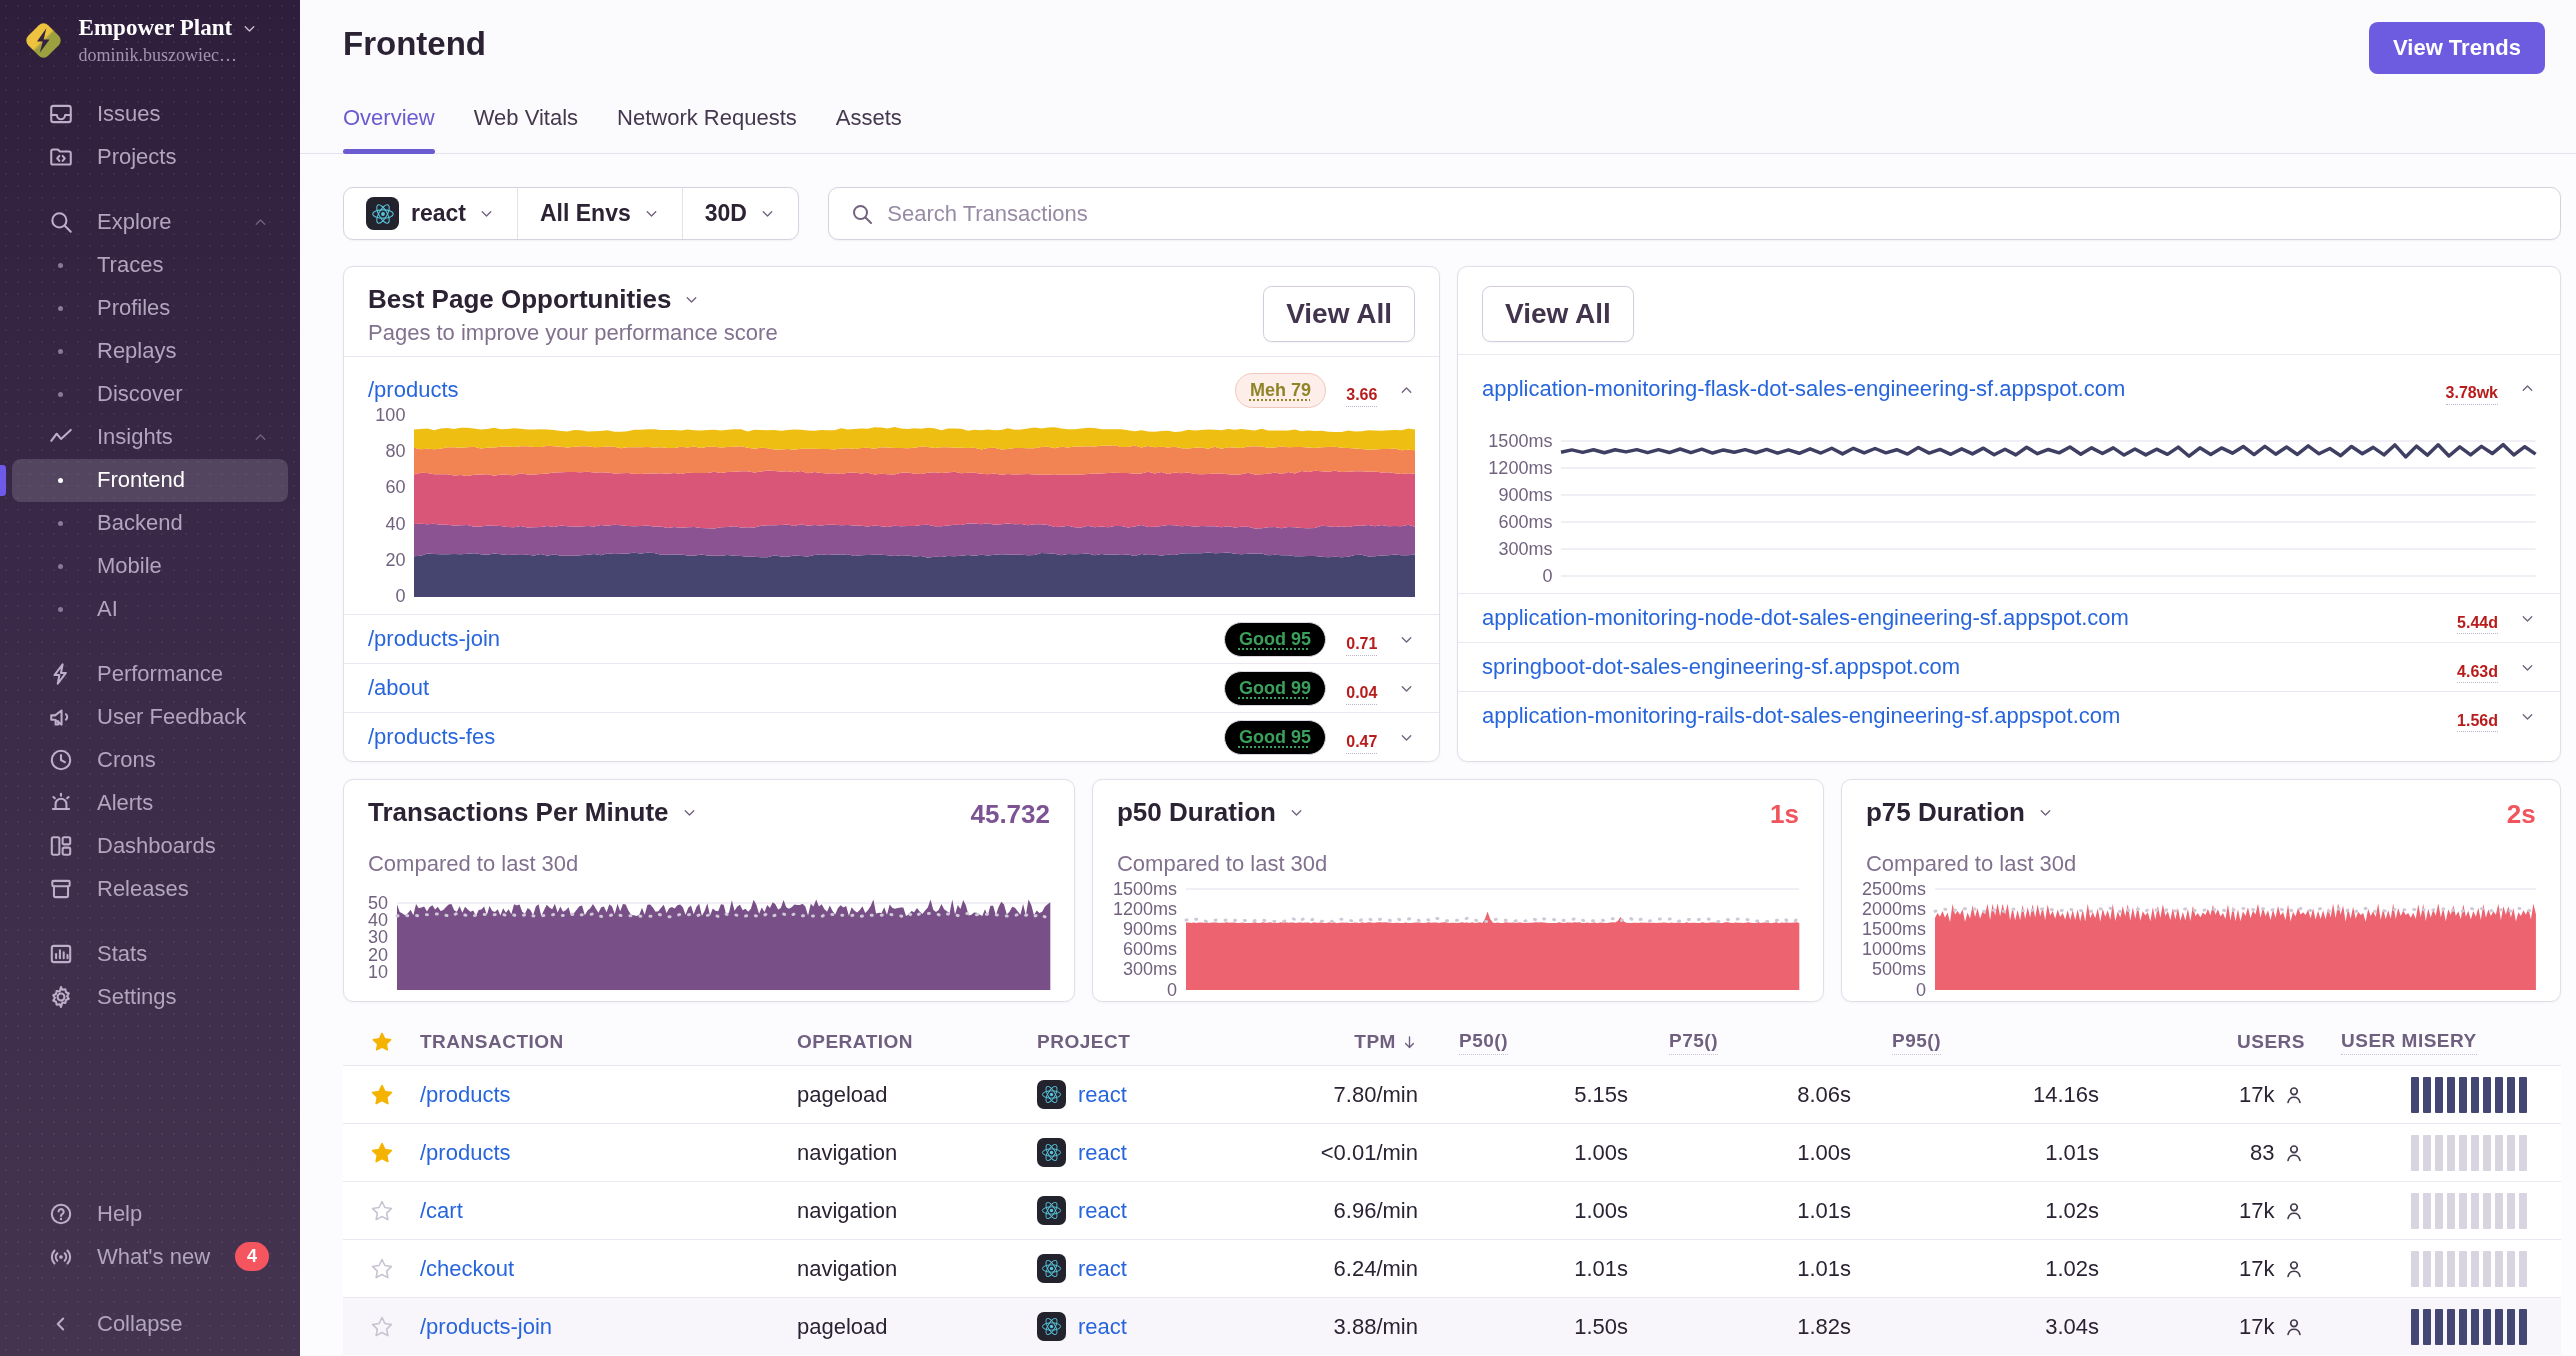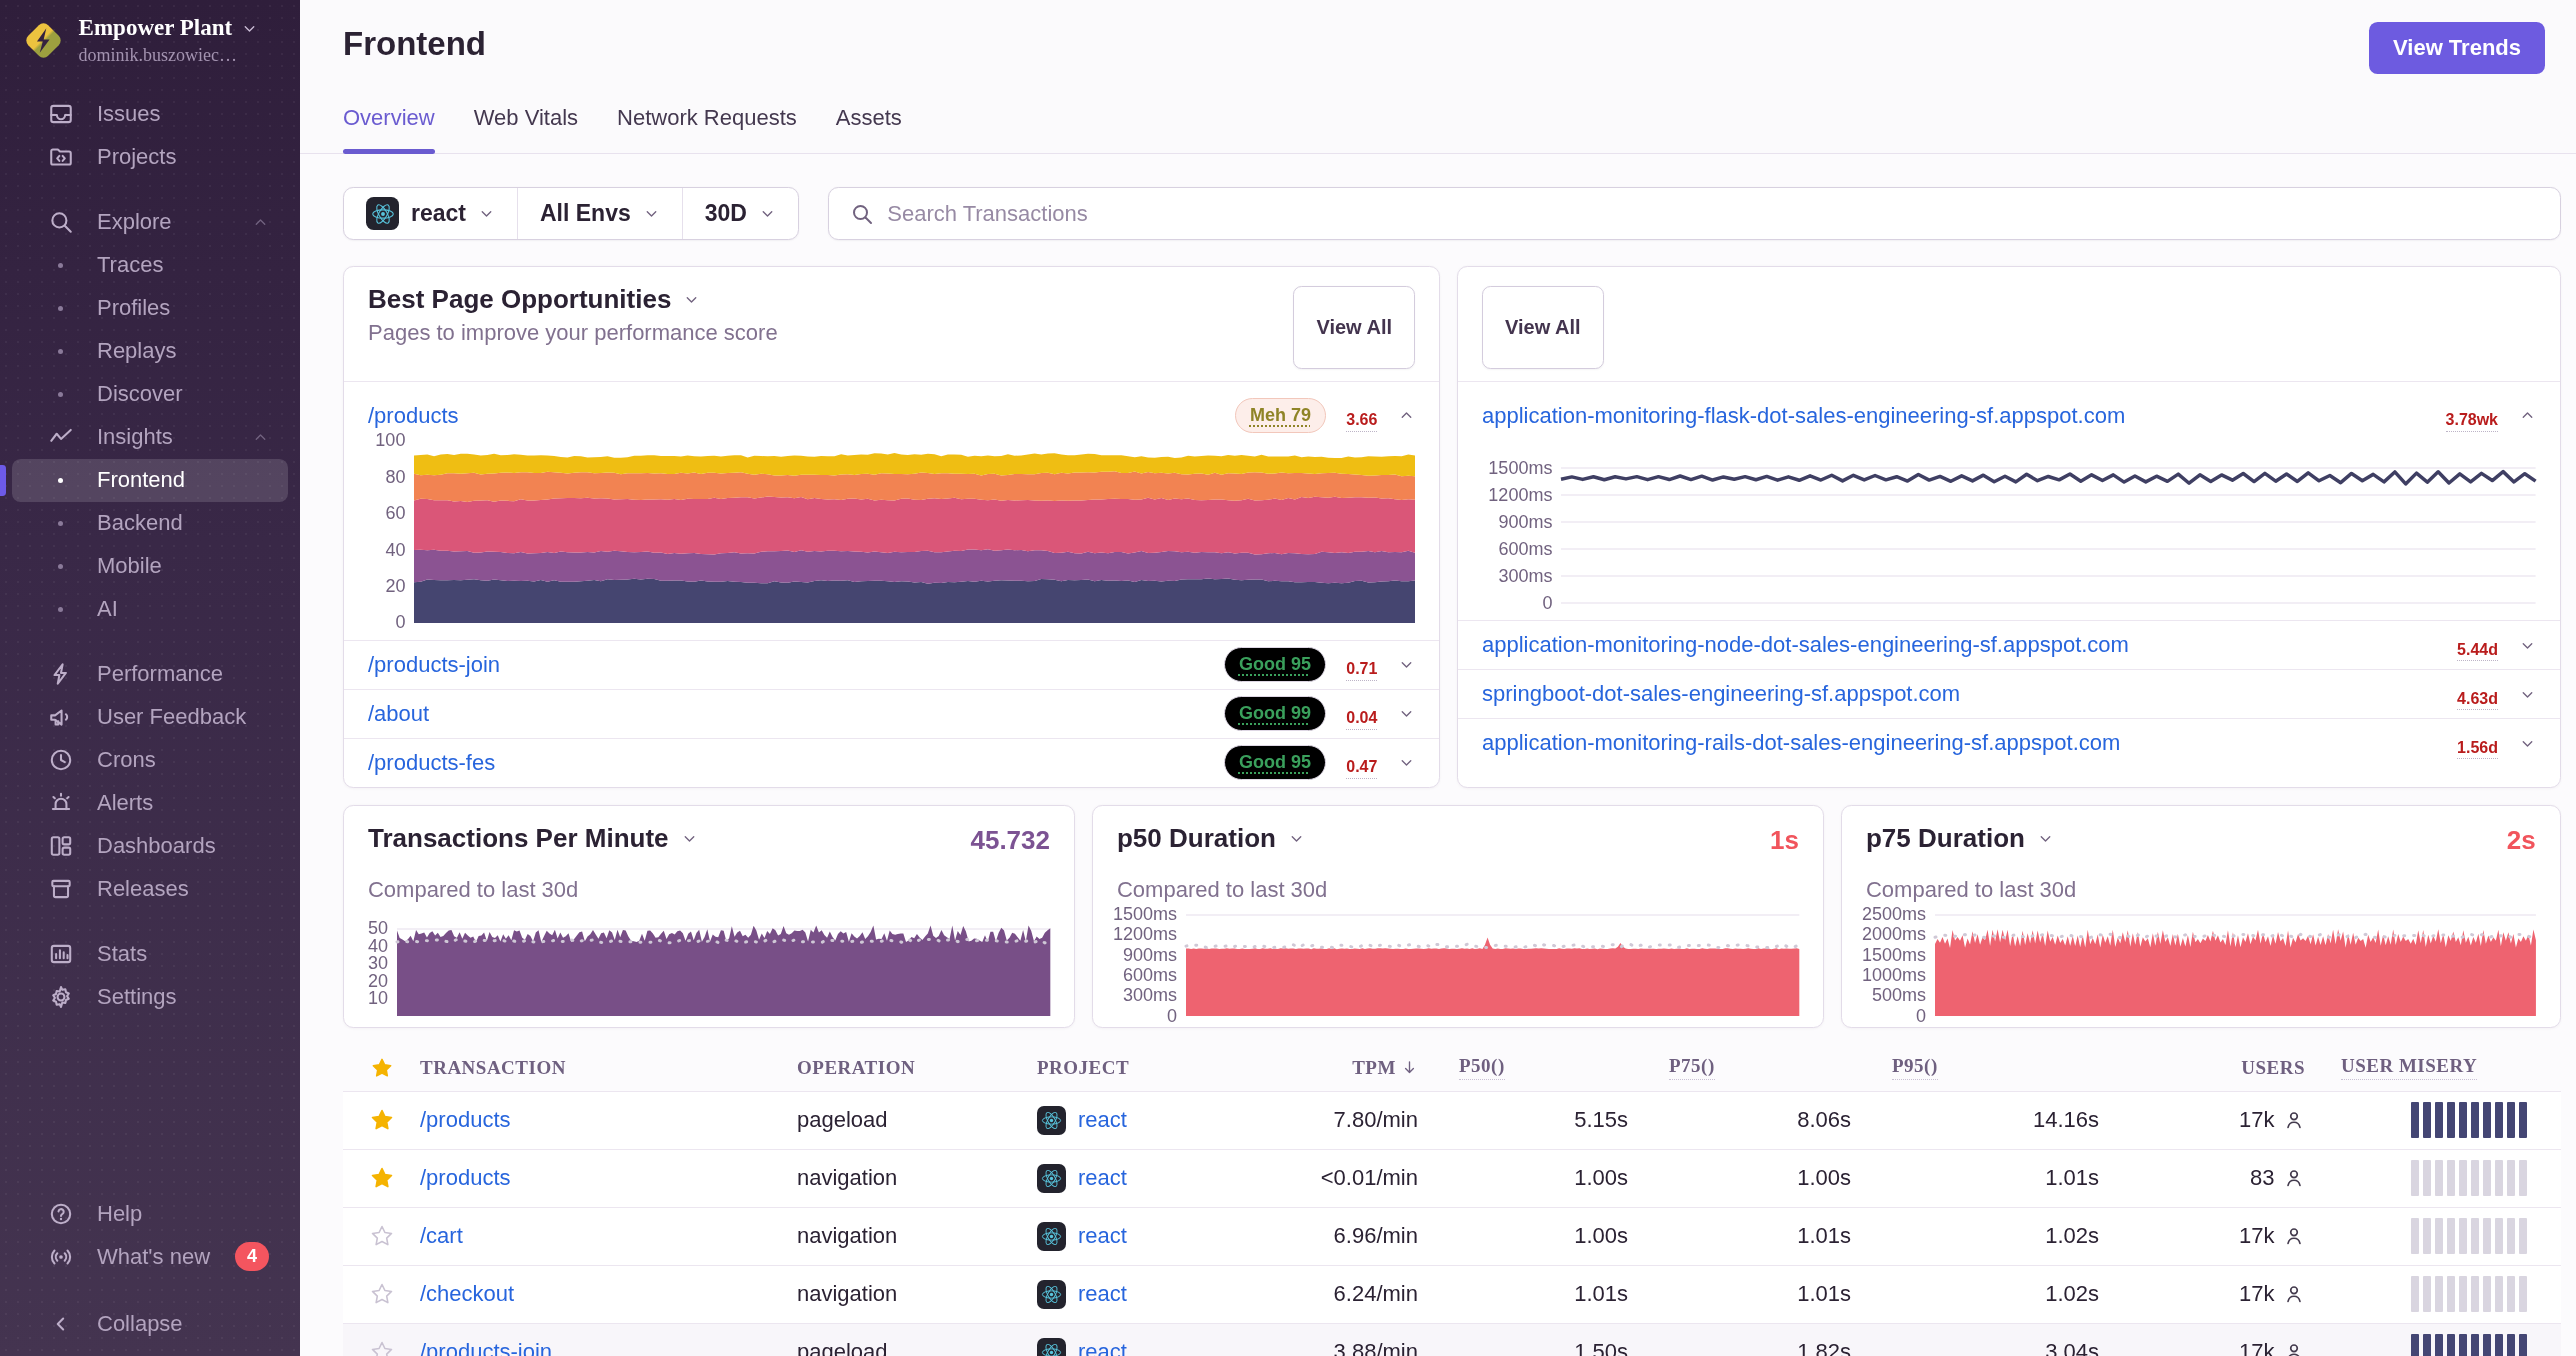--- a/index.html
+++ b/index.html
@@ -79,22 +79,22 @@
 
   
   .cards-row { display:grid; grid-template-columns:1097px 1fr; gap:17px; margin-top:26px; }
   .card { background:#fff; border:0.9px solid #e3dce9; border-radius:10.3px;
     box-shadow:0 0.9px 2.6px rgba(43,34,51,0.04); overflow:visible; }
   .card-head { padding:19px 24px 12px; border-bottom:0.9px solid #ece6f0; display:flex;
     justify-content:space-between; align-items:flex-start; }
   .ct-row { display:flex; align-items:center; gap:12px; height:27px; }
   .card-title { font-size:26px; font-weight:700; color:#2b2233; }
   .card-sub { font-size:22px; color:#81718f; margin-top:6.9px; height:24px; }
-  .view-all { background:#fff; border:0.9px solid #d4ccdd; border-radius:8.6px; padding:29px 22px;
-    font-size:20px; font-weight:600; color:#43344e; cursor:pointer; font-family:inherit;
+  .view-all { background:#fff; border:0.9px solid #d4ccdd; border-radius:8.6px; padding:11px 22px;
+    font-size:28px; font-weight:600; color:#43344e; cursor:pointer; font-family:inherit;
     box-shadow:0 0.9px 1.7px rgba(43,34,51,0.05); }
 
   .op-expanded { padding:17px 24px 17px; }
   .op-line { display:flex; align-items:center; justify-content:space-between; height:33px; }
   .page-link { color:#2765dd; font-size:22px; text-decoration:none; cursor:pointer; }
   .rt { display:flex; align-items:center; gap:20.6px; }
   .badge { font-size:18px; font-weight:600; padding:6px 13.7px; border-radius:856px; border:0.9px solid;
     text-decoration:underline dotted 1.7px; text-underline-offset:4.3px; }
   .badge.meh { background:#fdeeea; border-color:#f2c7bb; color:#8f8427; }
   .badge.good { background:#000000; border-color:#ded7e4; color:#3aa05c; }
@@ -120,21 +120,21 @@
   .mvalue.purple { color:#7c5393; }
   .mvalue.red { color:#f1545c; }
   .msub { font-size:22px; color:#81718f; margin-top:21px; padding-left:10.3px; }
   .mchart { margin-top:12px; }
 
   
   .txn-table { margin-top:17px; }
   .t-grid { display:grid; grid-template-columns:77px 377px 240px 214px 167px 210px 223px 248px 206px 1fr;
     align-items:center; }
   .t-head { height:46px; font-size:19px; font-weight:600; color:#6f6080; letter-spacing:0.5px; }
-  .th { display:flex; align-items:center;font-family:Liberation Serif, serif; }
+  .th { display:flex; align-items:center; }
   .th.c { justify-content:center; }
   .th.r { justify-content:flex-end; }
   .th.pad { padding-left:41px; }
   .dotted { border-bottom:1.7px dotted #c9c1d4; padding-bottom:2.6px; }
   .t-row { height:58px; background:#fff; border-top:0.9px solid #ece6f0; font-size:22px; }
   .t-row.shaded { background:#f8f6fa; }
   .td { display:flex; align-items:center; }
   .td.c { justify-content:center; }
   .td.r { justify-content:flex-end; }
   .star-cell { cursor:pointer; display:flex; justify-content:center; }

